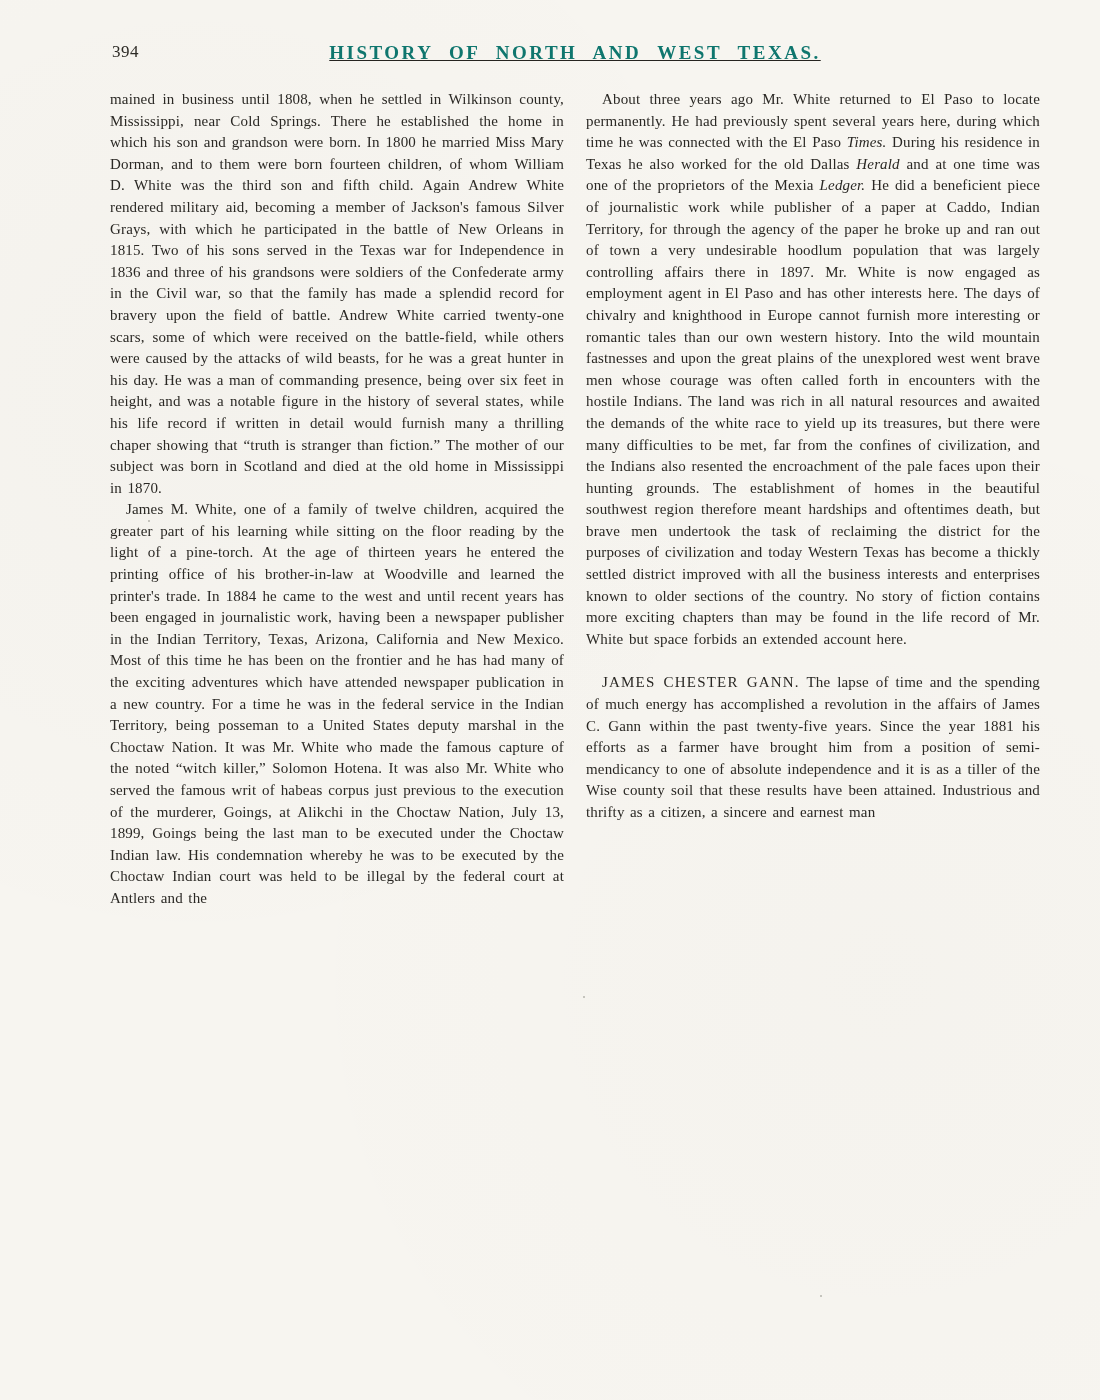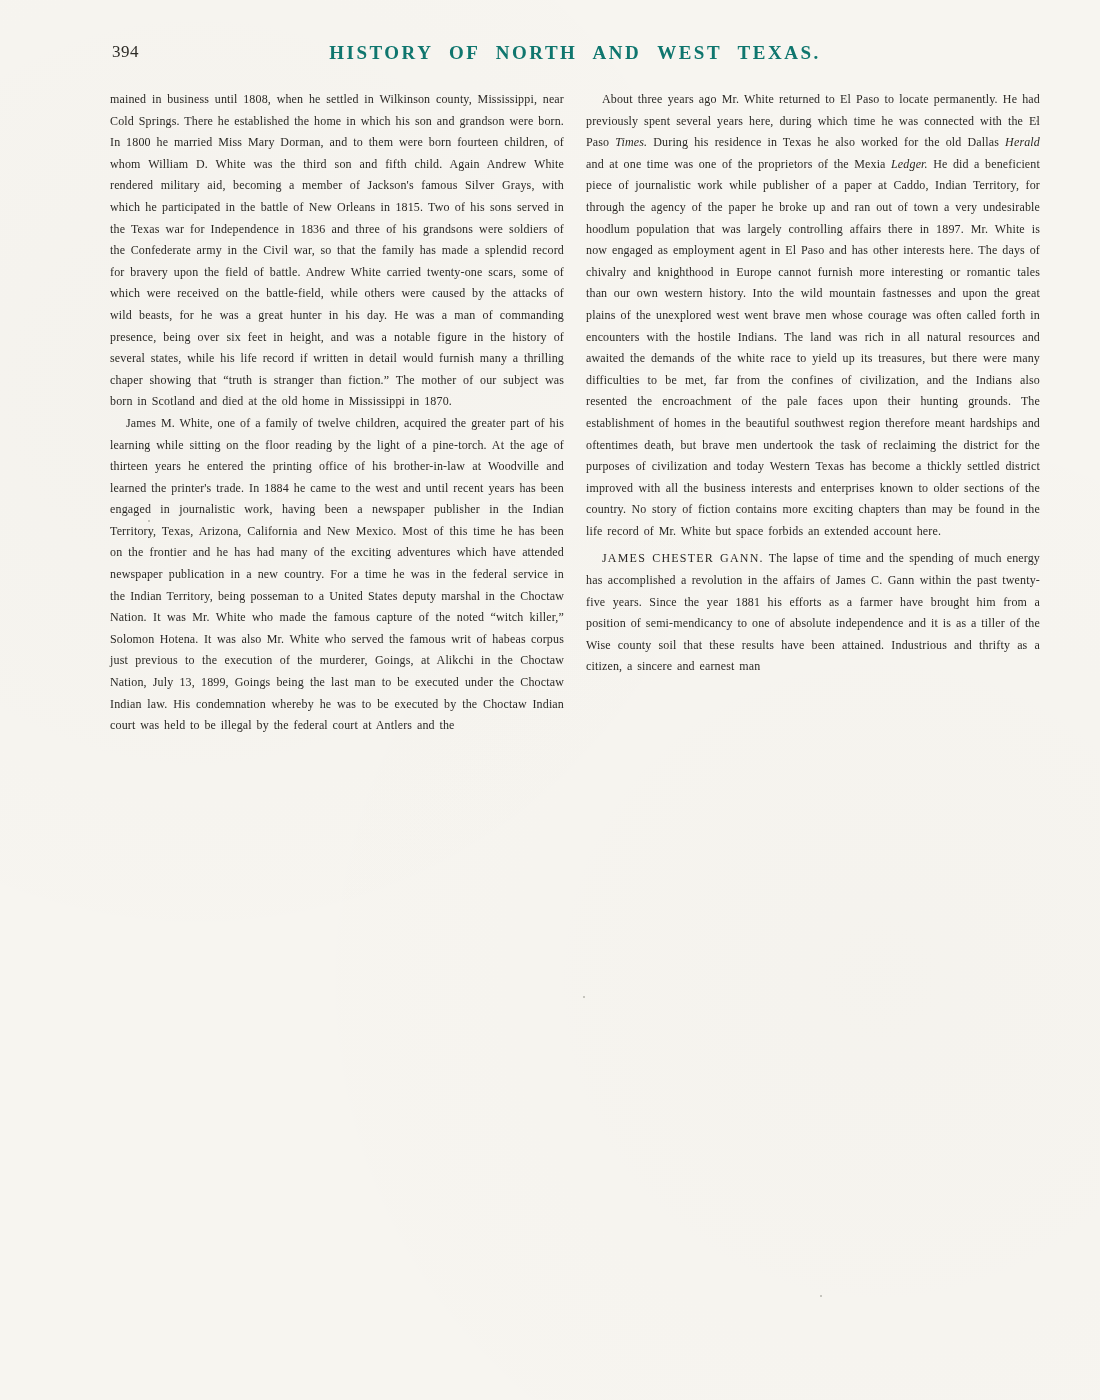--- a/index.html
+++ b/index.html
@@ -20,20 +20,21 @@
   .page {
     position: relative;
     width: 1100px;
     height: 1400px;
     box-sizing: border-box;
   }
   .header {
     position: relative;
     padding: 42px 60px 0 110px;
     height: 26px;
+    text-decoration: underline;
   }
   .page-number {
     position: absolute;
     left: 112px;
     top: 42px;
     font-size: 17px;
     letter-spacing: 0.5px;
     color: #2d2b26;
   }
   .page-title {
@@ -48,32 +49,32 @@
     display: flex;
     gap: 22px;
     margin: 21px 60px 0 110px;
   }
   .column {
     flex: 1 1 0;
     min-width: 0;
   }
   .column p {
     margin: 0;
-    font-size: 12px;
+    font-size: 15px;
     line-height: 21.6px;
     text-align: justify;
     letter-spacing: 0.15px;
     word-spacing: 1.6px;
     color: #2a2824;
   }
   .column p.indent {
     text-indent: 16px;
   }
   .column p.gap-before {
-    margin-top: 6px;
+    margin-top: 22px;
   }
   .column p em {
   }
   .column p span.caps-name {
     letter-spacing: 1.2px;
   }
   
   .speck {
     position: absolute;
     background: rgba(60,56,48,0.35);

